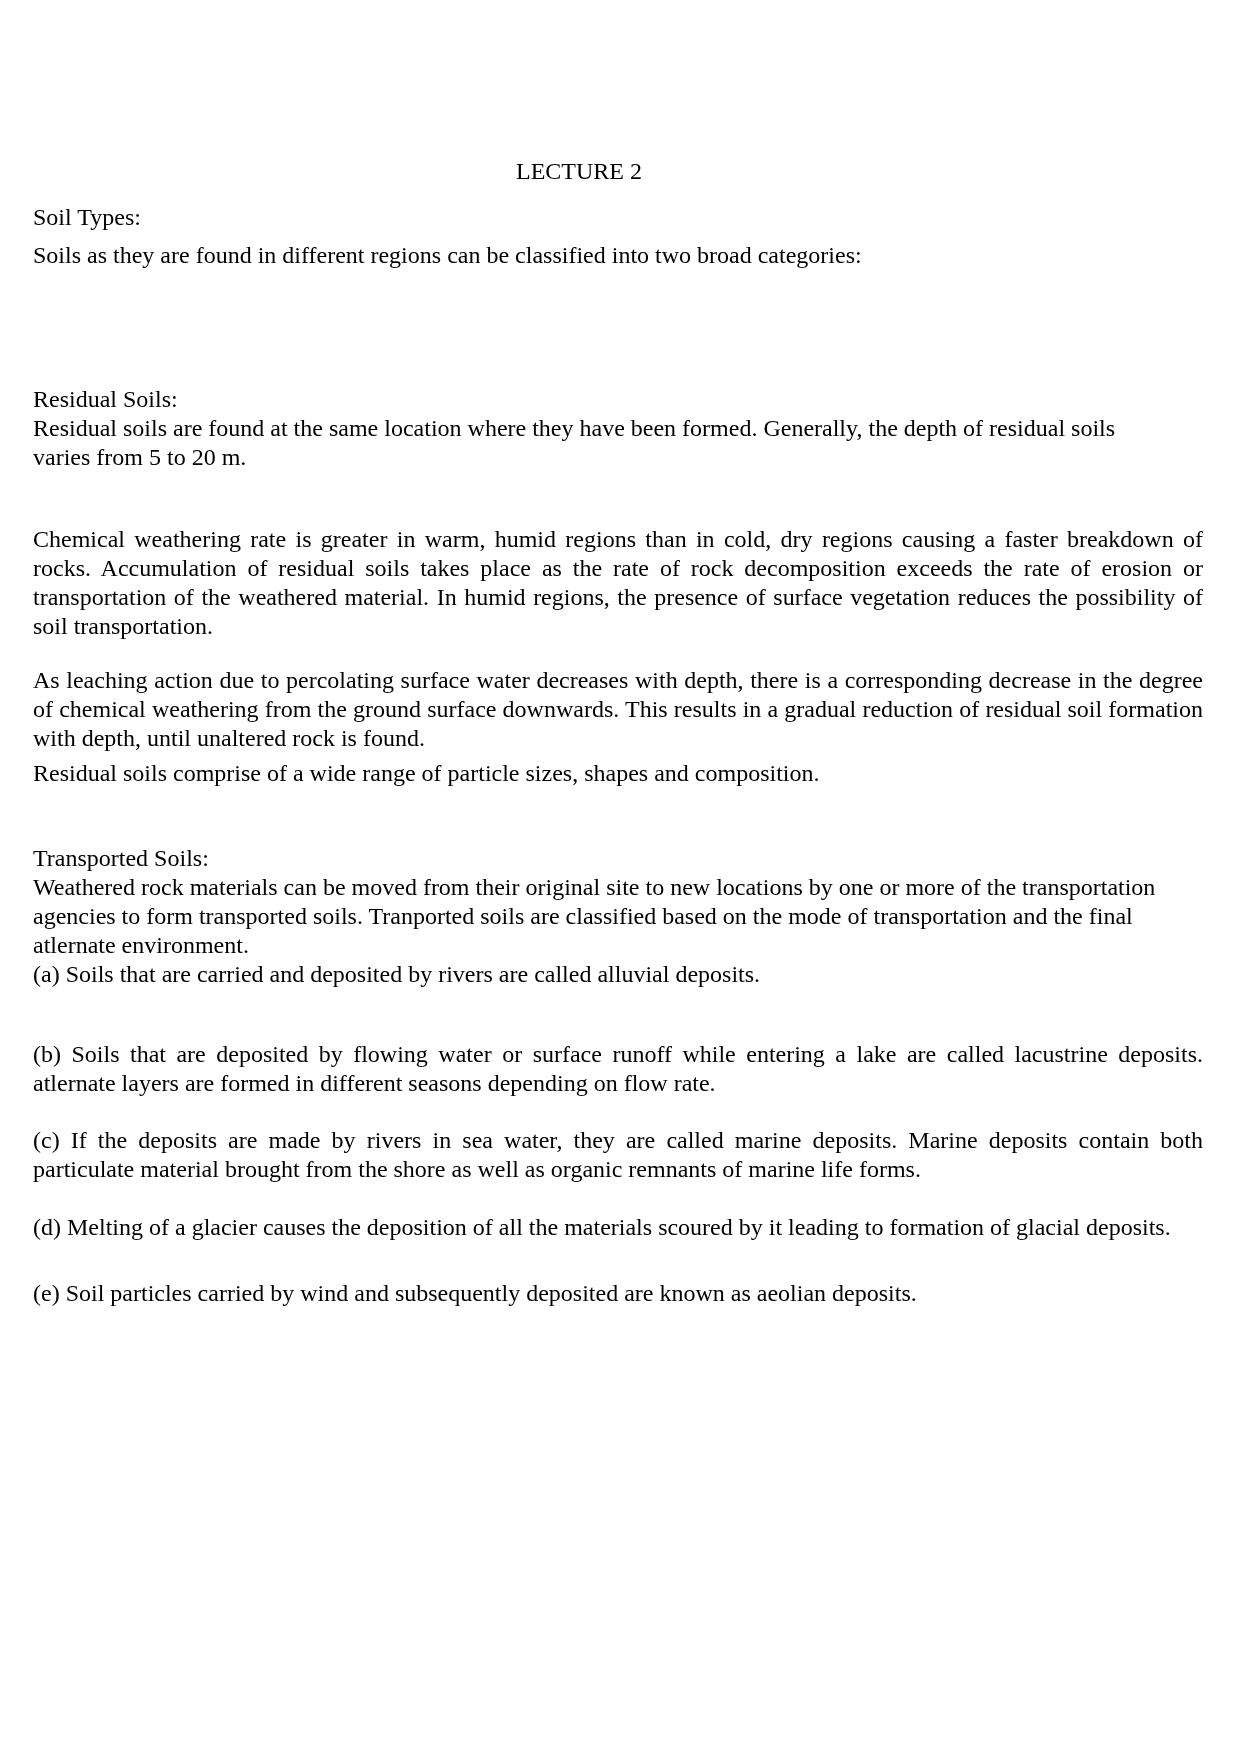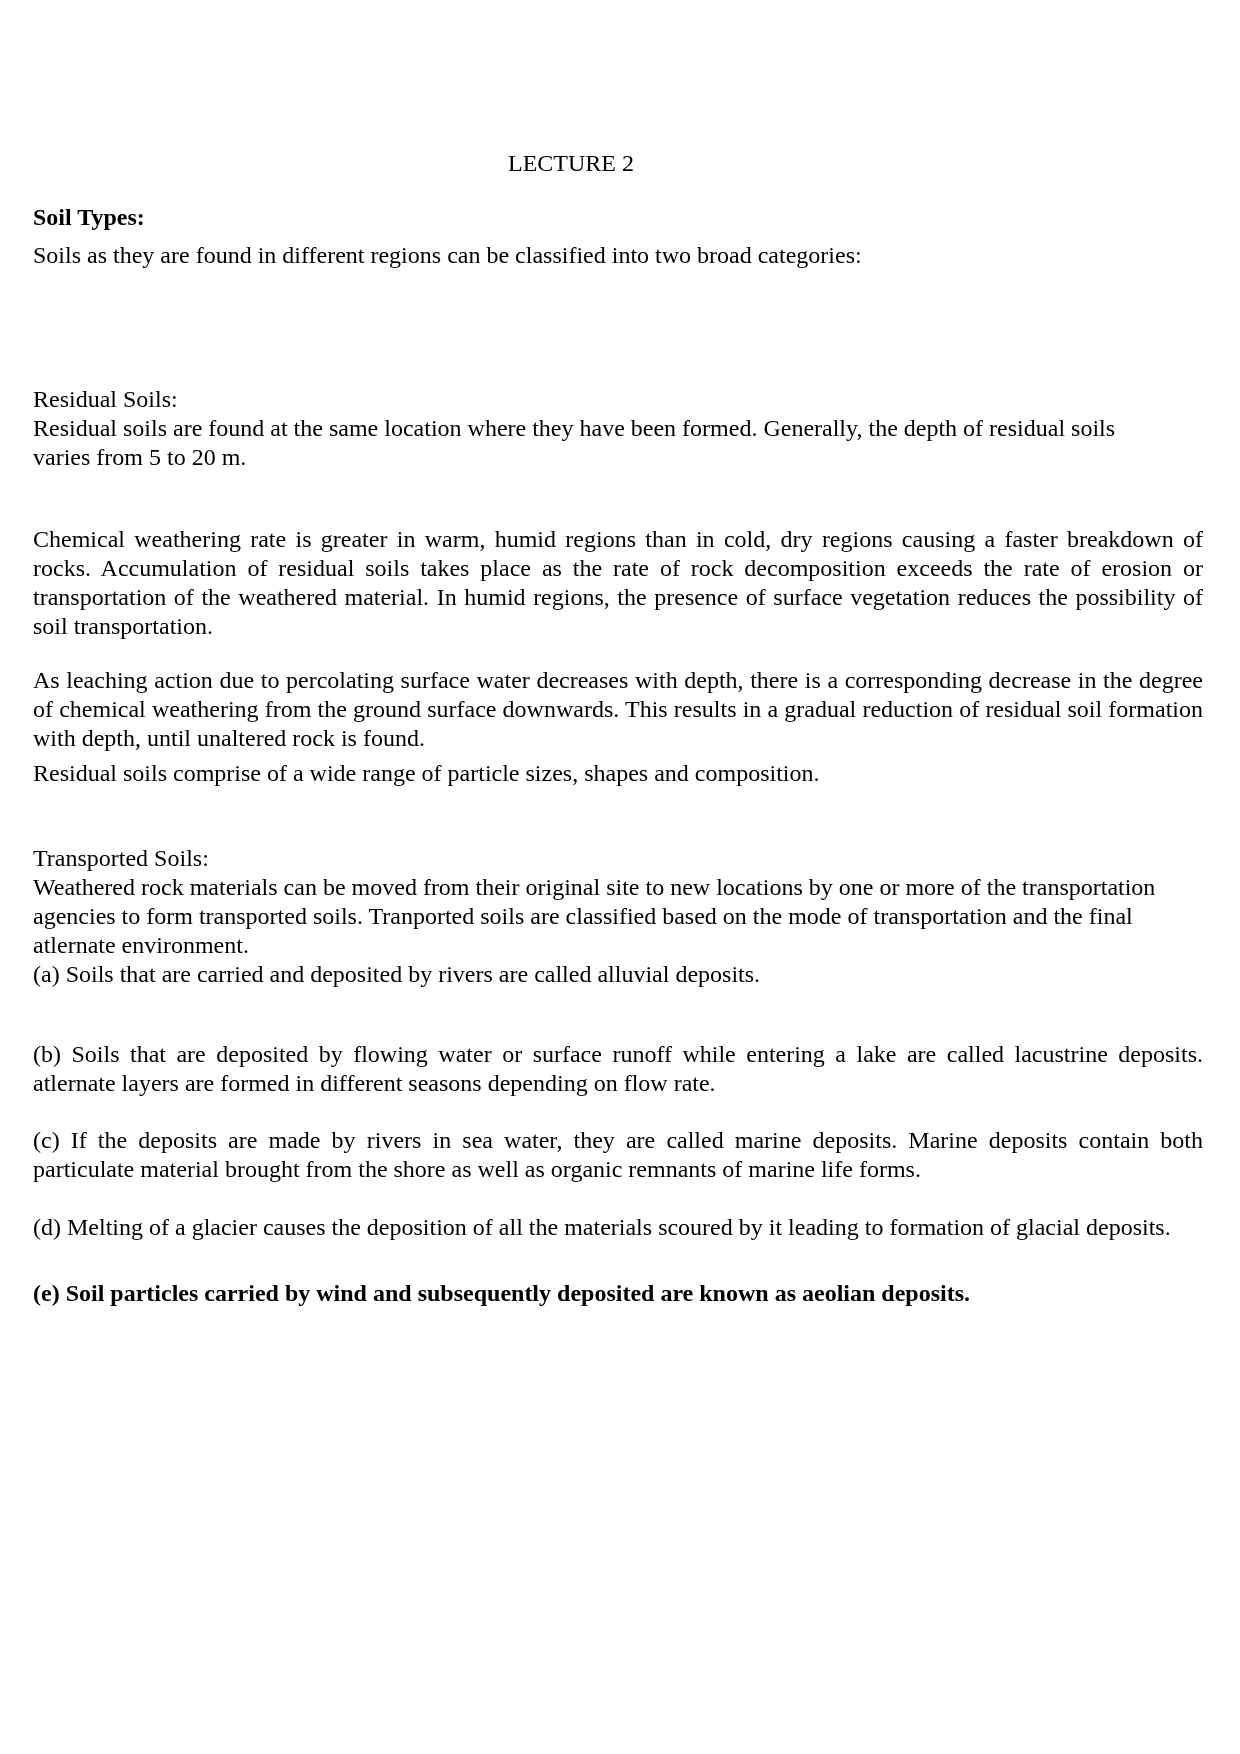--- a/index.html
+++ b/index.html
@@ -37,26 +37,26 @@
       margin-top: 22px;
     }
     .line { display: block; }
     .title {
       position: absolute;
       left: 0;
       width: 1100px;
       text-align: left;
       padding-left: 508px;
       box-sizing: border-box;
-      margin: 0;
+      margin: 8px;
       font-weight: normal;
       font-size: 24px;
       top: 149px;
     }
-    .bold { font-weight: bold; }
+    .bold { font-weight: normal; }
   </style>
 </head>
 <body>
 
 <div class="page">
 
   <h1 class="title">LECTURE 2</h1>
 
   <div class="blk bold" style="top:203px;">Soil Types:</div>
 
@@ -85,15 +85,15 @@
   </div>
 
   <p class="blk" style="top:960px;">(a) Soils that are carried and deposited by rivers are called alluvial deposits.</p>
 
   <p class="blk justify" style="top:1018px;">(b) Soils that are deposited by flowing water or surface runoff while entering a lake are called lacustrine deposits. atlernate layers are formed in different seasons depending on flow rate.</p>
 
   <p class="blk justify" style="top:1104px;">(c) If the deposits are made by rivers in sea water, they are called marine deposits. Marine deposits contain both particulate material brought from the shore as well as organic remnants of marine life forms.</p>
 
   <p class="blk justify" style="top:1191px;">(d) Melting of a glacier causes the deposition of all the materials scoured by it leading to formation of glacial deposits.</p>
 
-  <p class="blk" style="top:1279px;font-weight:bold;">(e) Soil particles carried by wind and subsequently deposited are known as aeolian deposits.</p>
+  <p class="blk" style="top:1279px;">(e) Soil particles carried by wind and subsequently deposited are known as aeolian deposits.</p>
 
 </div>
 
 </body></html>

